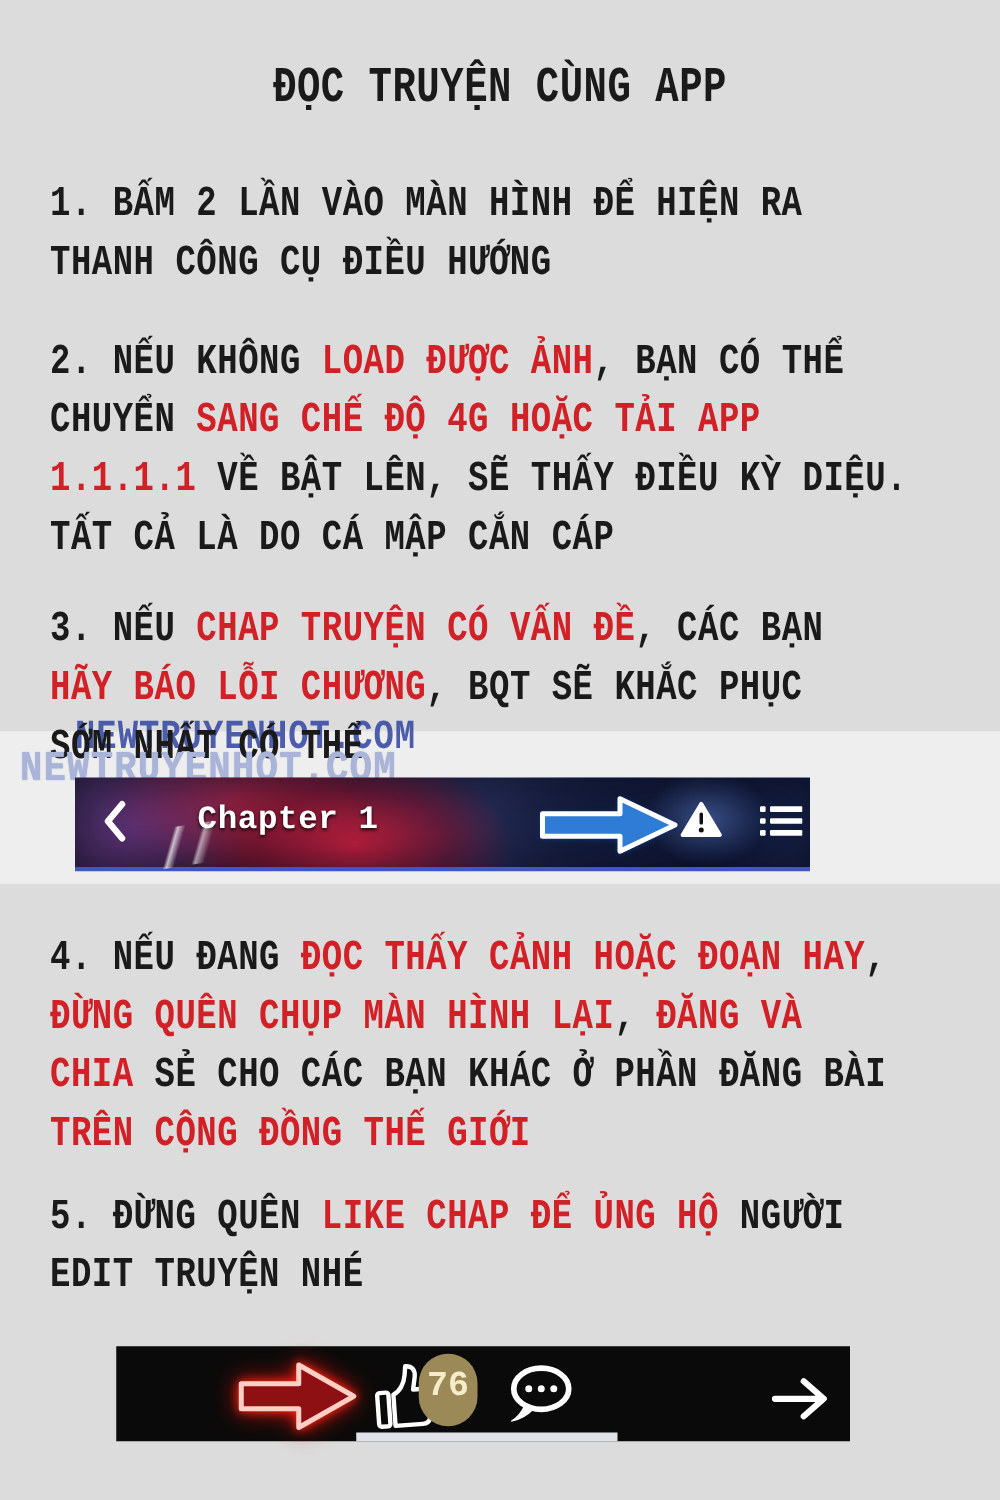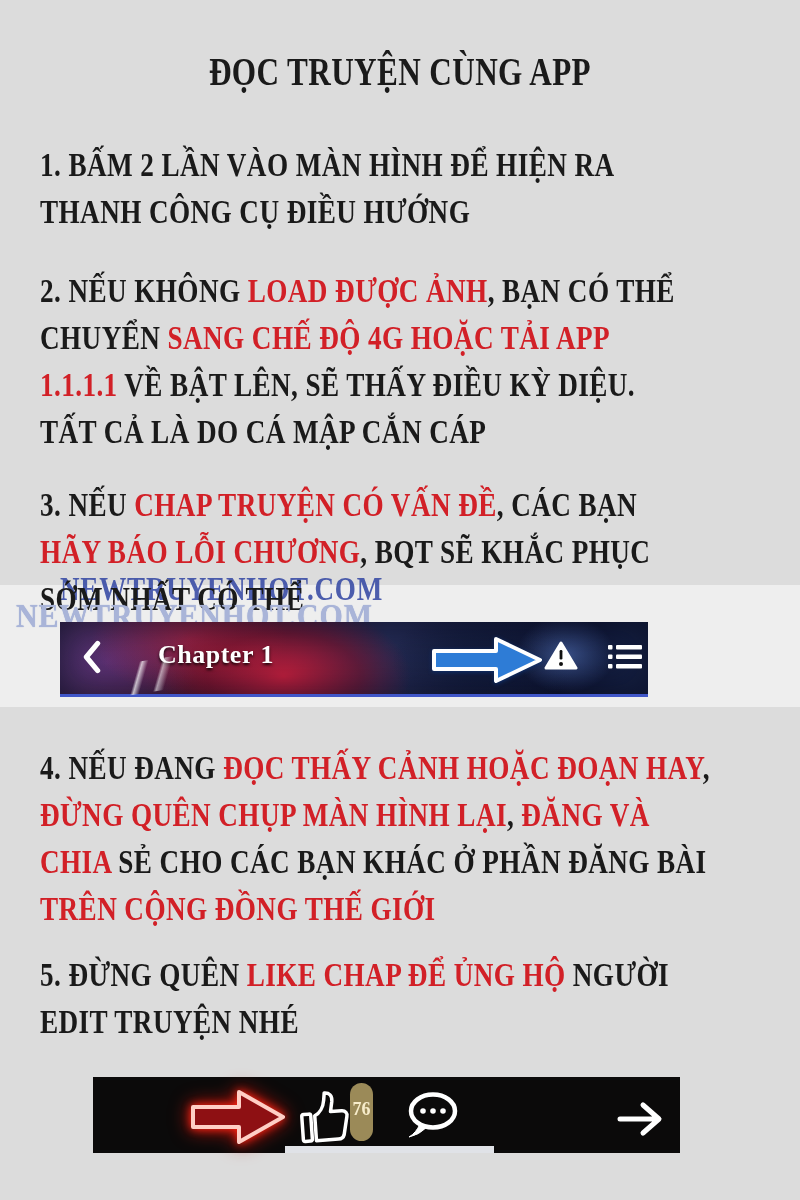--- a/index.html
+++ b/index.html
@@ -1,17 +1,17 @@
 <!DOCTYPE html>
 <html><head>
 <meta charset="utf-8">
 <style>
   html,body{margin:0;padding:0;}
   .page{position:relative;width:800px;height:1200px;background:#dcdcdc;overflow:hidden;
-        font-family:Liberation Serif, serif;}
+        font-family:Liberation Mono, monospace;}
   .band{position:absolute;left:0;top:585px;width:800px;height:122px;background:#eeeeee;z-index:0;}
   .title{position:absolute;top:50px;left:0;width:800px;text-align:center;
          font-weight:700;font-size:40px;line-height:44px;color:#1a1a1a;
          transform:scaleX(.78);transform-origin:center top;letter-spacing:.5px;white-space:nowrap;}
   .txt{position:absolute;left:40px;font-weight:700;font-size:34px;line-height:47px;color:#1a1a1a;
        transform:scaleX(.8);transform-origin:left top;white-space:nowrap;letter-spacing:.5px;z-index:2;}
   .red{color:#d22027;}
   .wm{position:absolute;left:16px;top:597px;font-weight:700;font-size:34px;color:#a9b4d8;
       transform:scaleX(.88);transform-origin:left top;letter-spacing:1px;z-index:2;white-space:nowrap;
       text-shadow:0 0 1px #93a3cf;}
@@ -34,22 +34,22 @@
   .chap-back{position:absolute;left:22px;top:18px;width:20px;height:34px;}
   .chap-title{position:absolute;left:98px;top:18px;font-weight:700;font-size:26px;color:#ffffff;
       text-shadow:0 2px 3px rgba(0,0,0,.85);letter-spacing:.5px;white-space:nowrap;}
   .blue-arrow{position:absolute;left:372px;top:12px;}
   .warn{position:absolute;left:484px;top:19px;}
   .menu{position:absolute;left:548px;top:22px;}
   
   .botbar{position:absolute;left:93px;top:1077px;width:587px;height:76px;background:#0b0a0a;z-index:3;}
   .red-arrow{position:absolute;left:96px;top:6px;}
   .thumb{position:absolute;left:206px;top:12px;transform:rotate(-4deg);}
-  .badge{position:absolute;left:257px;top:6px;width:23px;height:58px;border-radius:24px;background:#9b8a58;
-         display:flex;align-items:center;justify-content:center;color:#f7ecca;font-weight:700;font-size:18px;
+  .badge{position:absolute;left:242px;top:6px;width:47px;height:58px;border-radius:24px;background:#9b8a58;
+         display:flex;align-items:center;justify-content:center;color:#f7ecca;font-weight:700;font-size:28px;
          padding-bottom:6px;box-sizing:border-box;}
   .bubble{position:absolute;left:311px;top:14px;}
   .next{position:absolute;left:523px;top:22px;}
   .strip{position:absolute;left:192px;top:69px;width:209px;height:7px;background:#e0e2e7;}
 </style>
 </head>
 <body>
 
 <div class="page">
 

